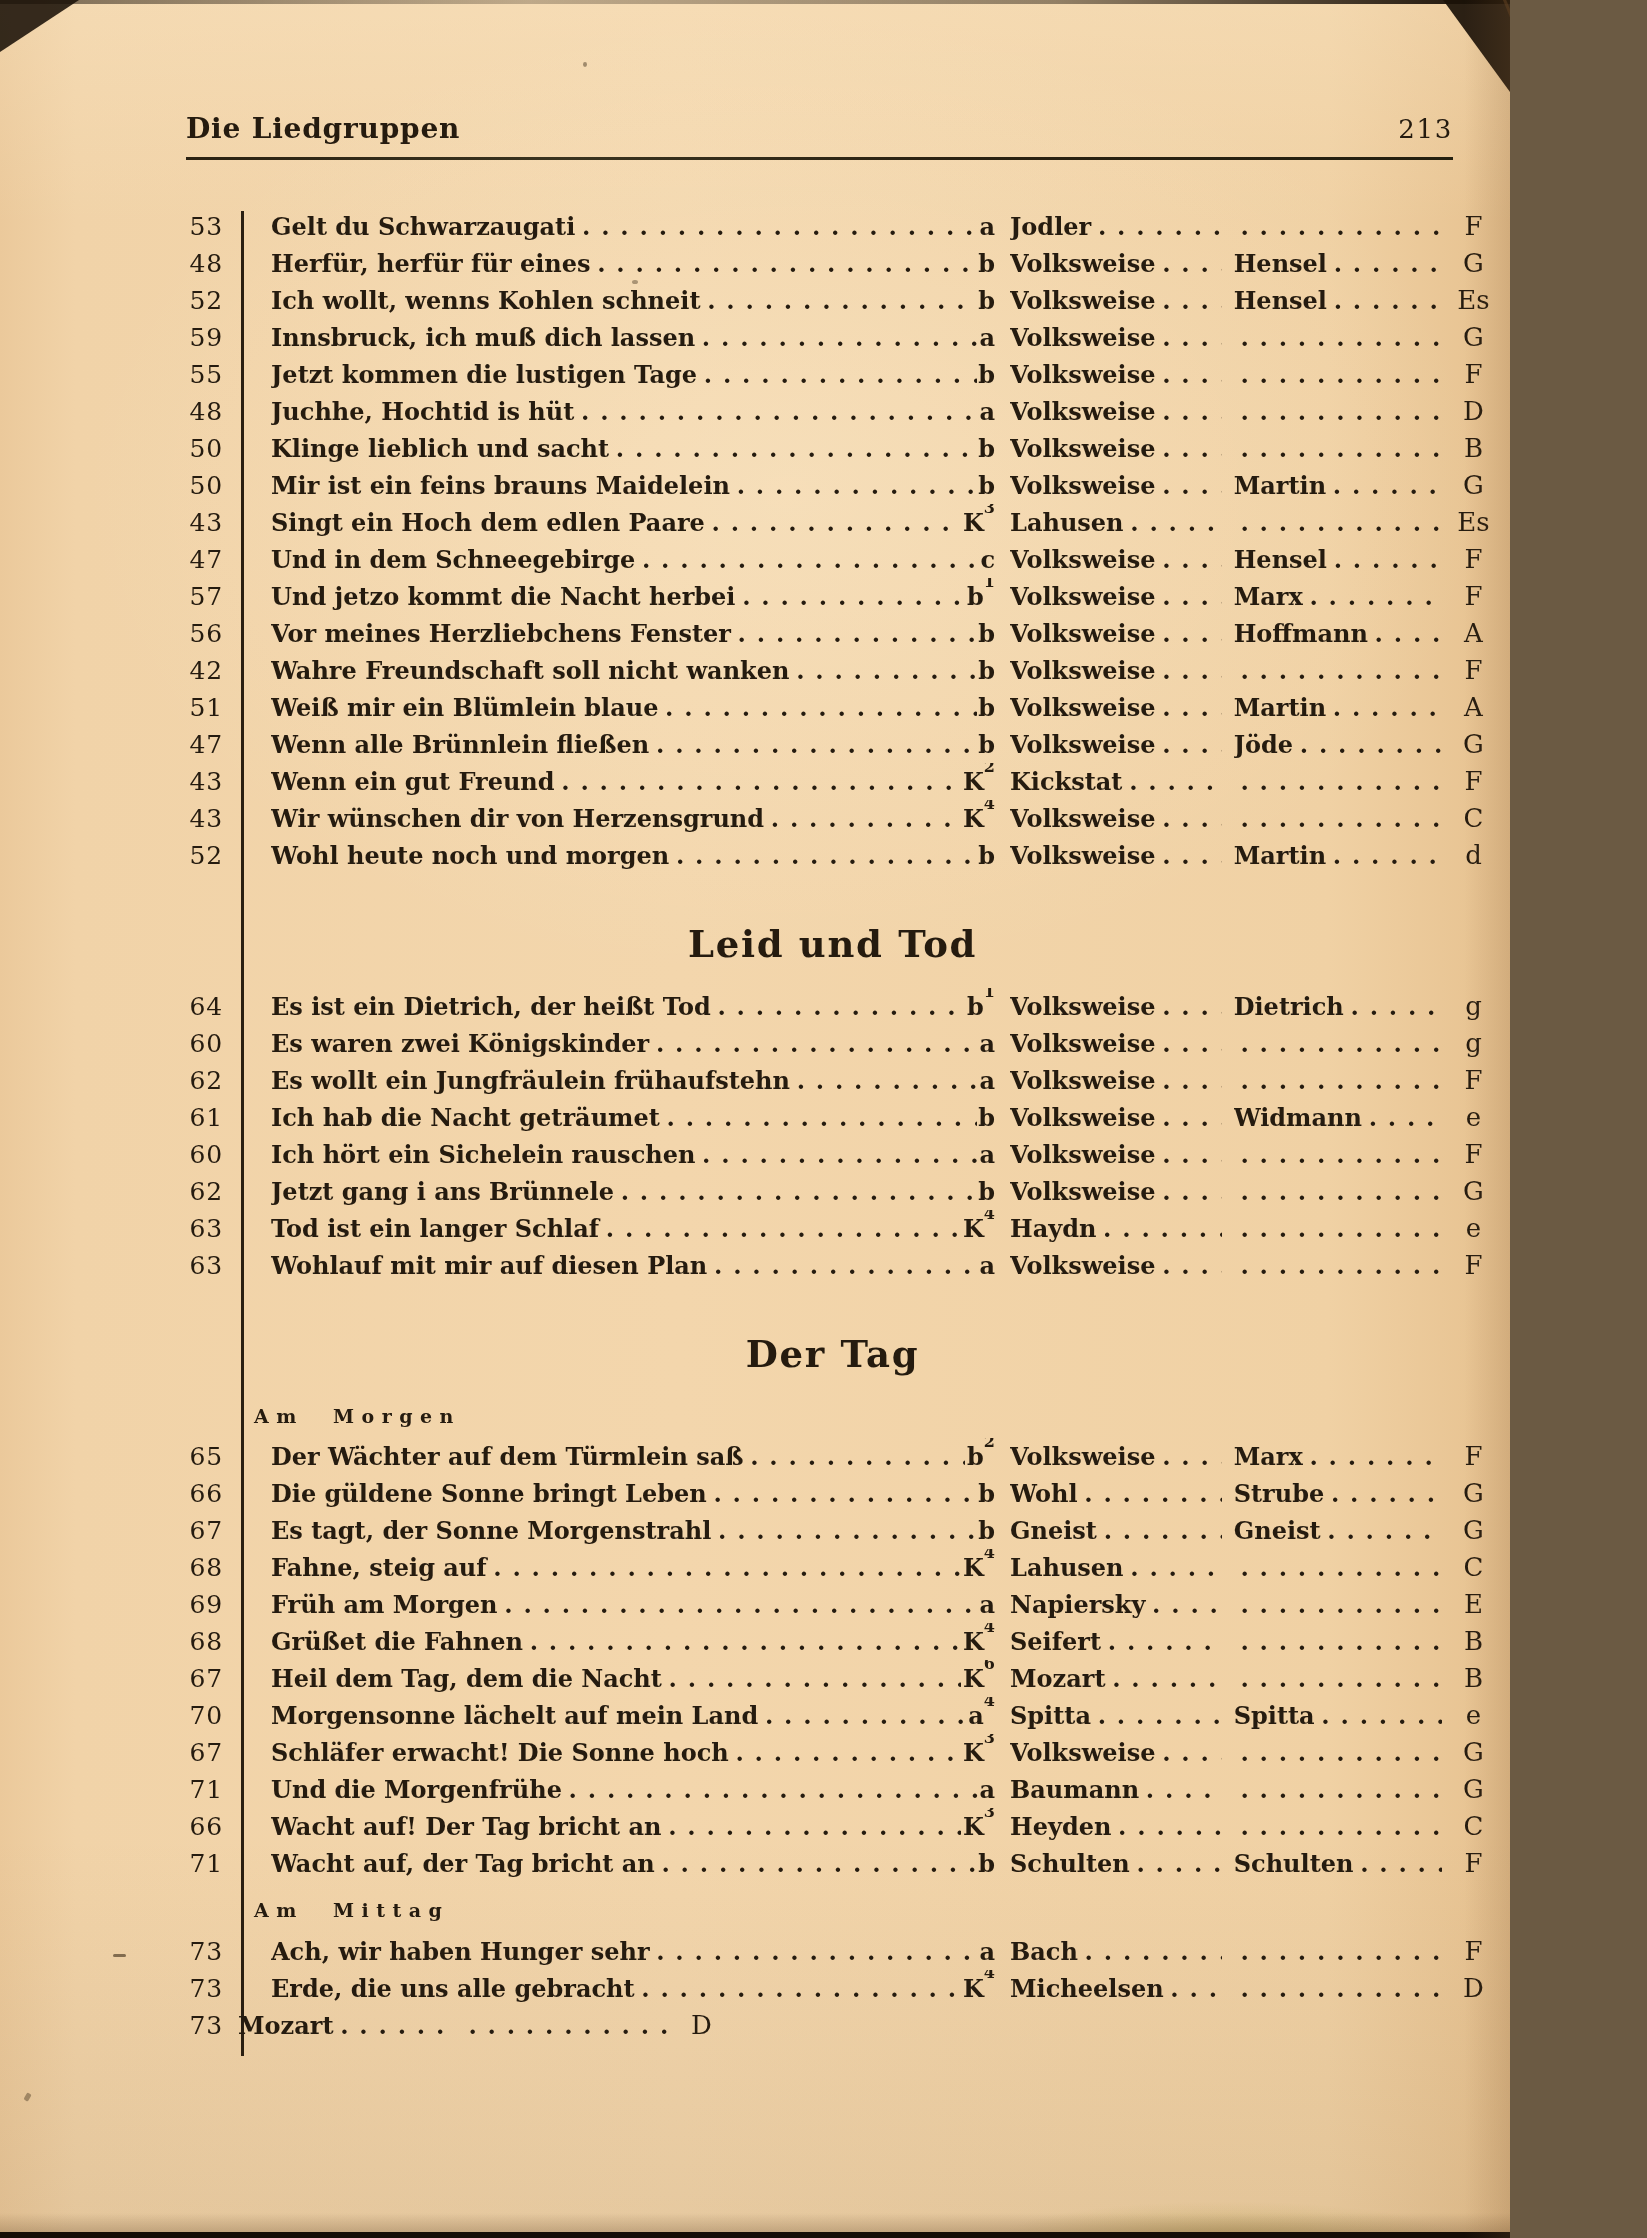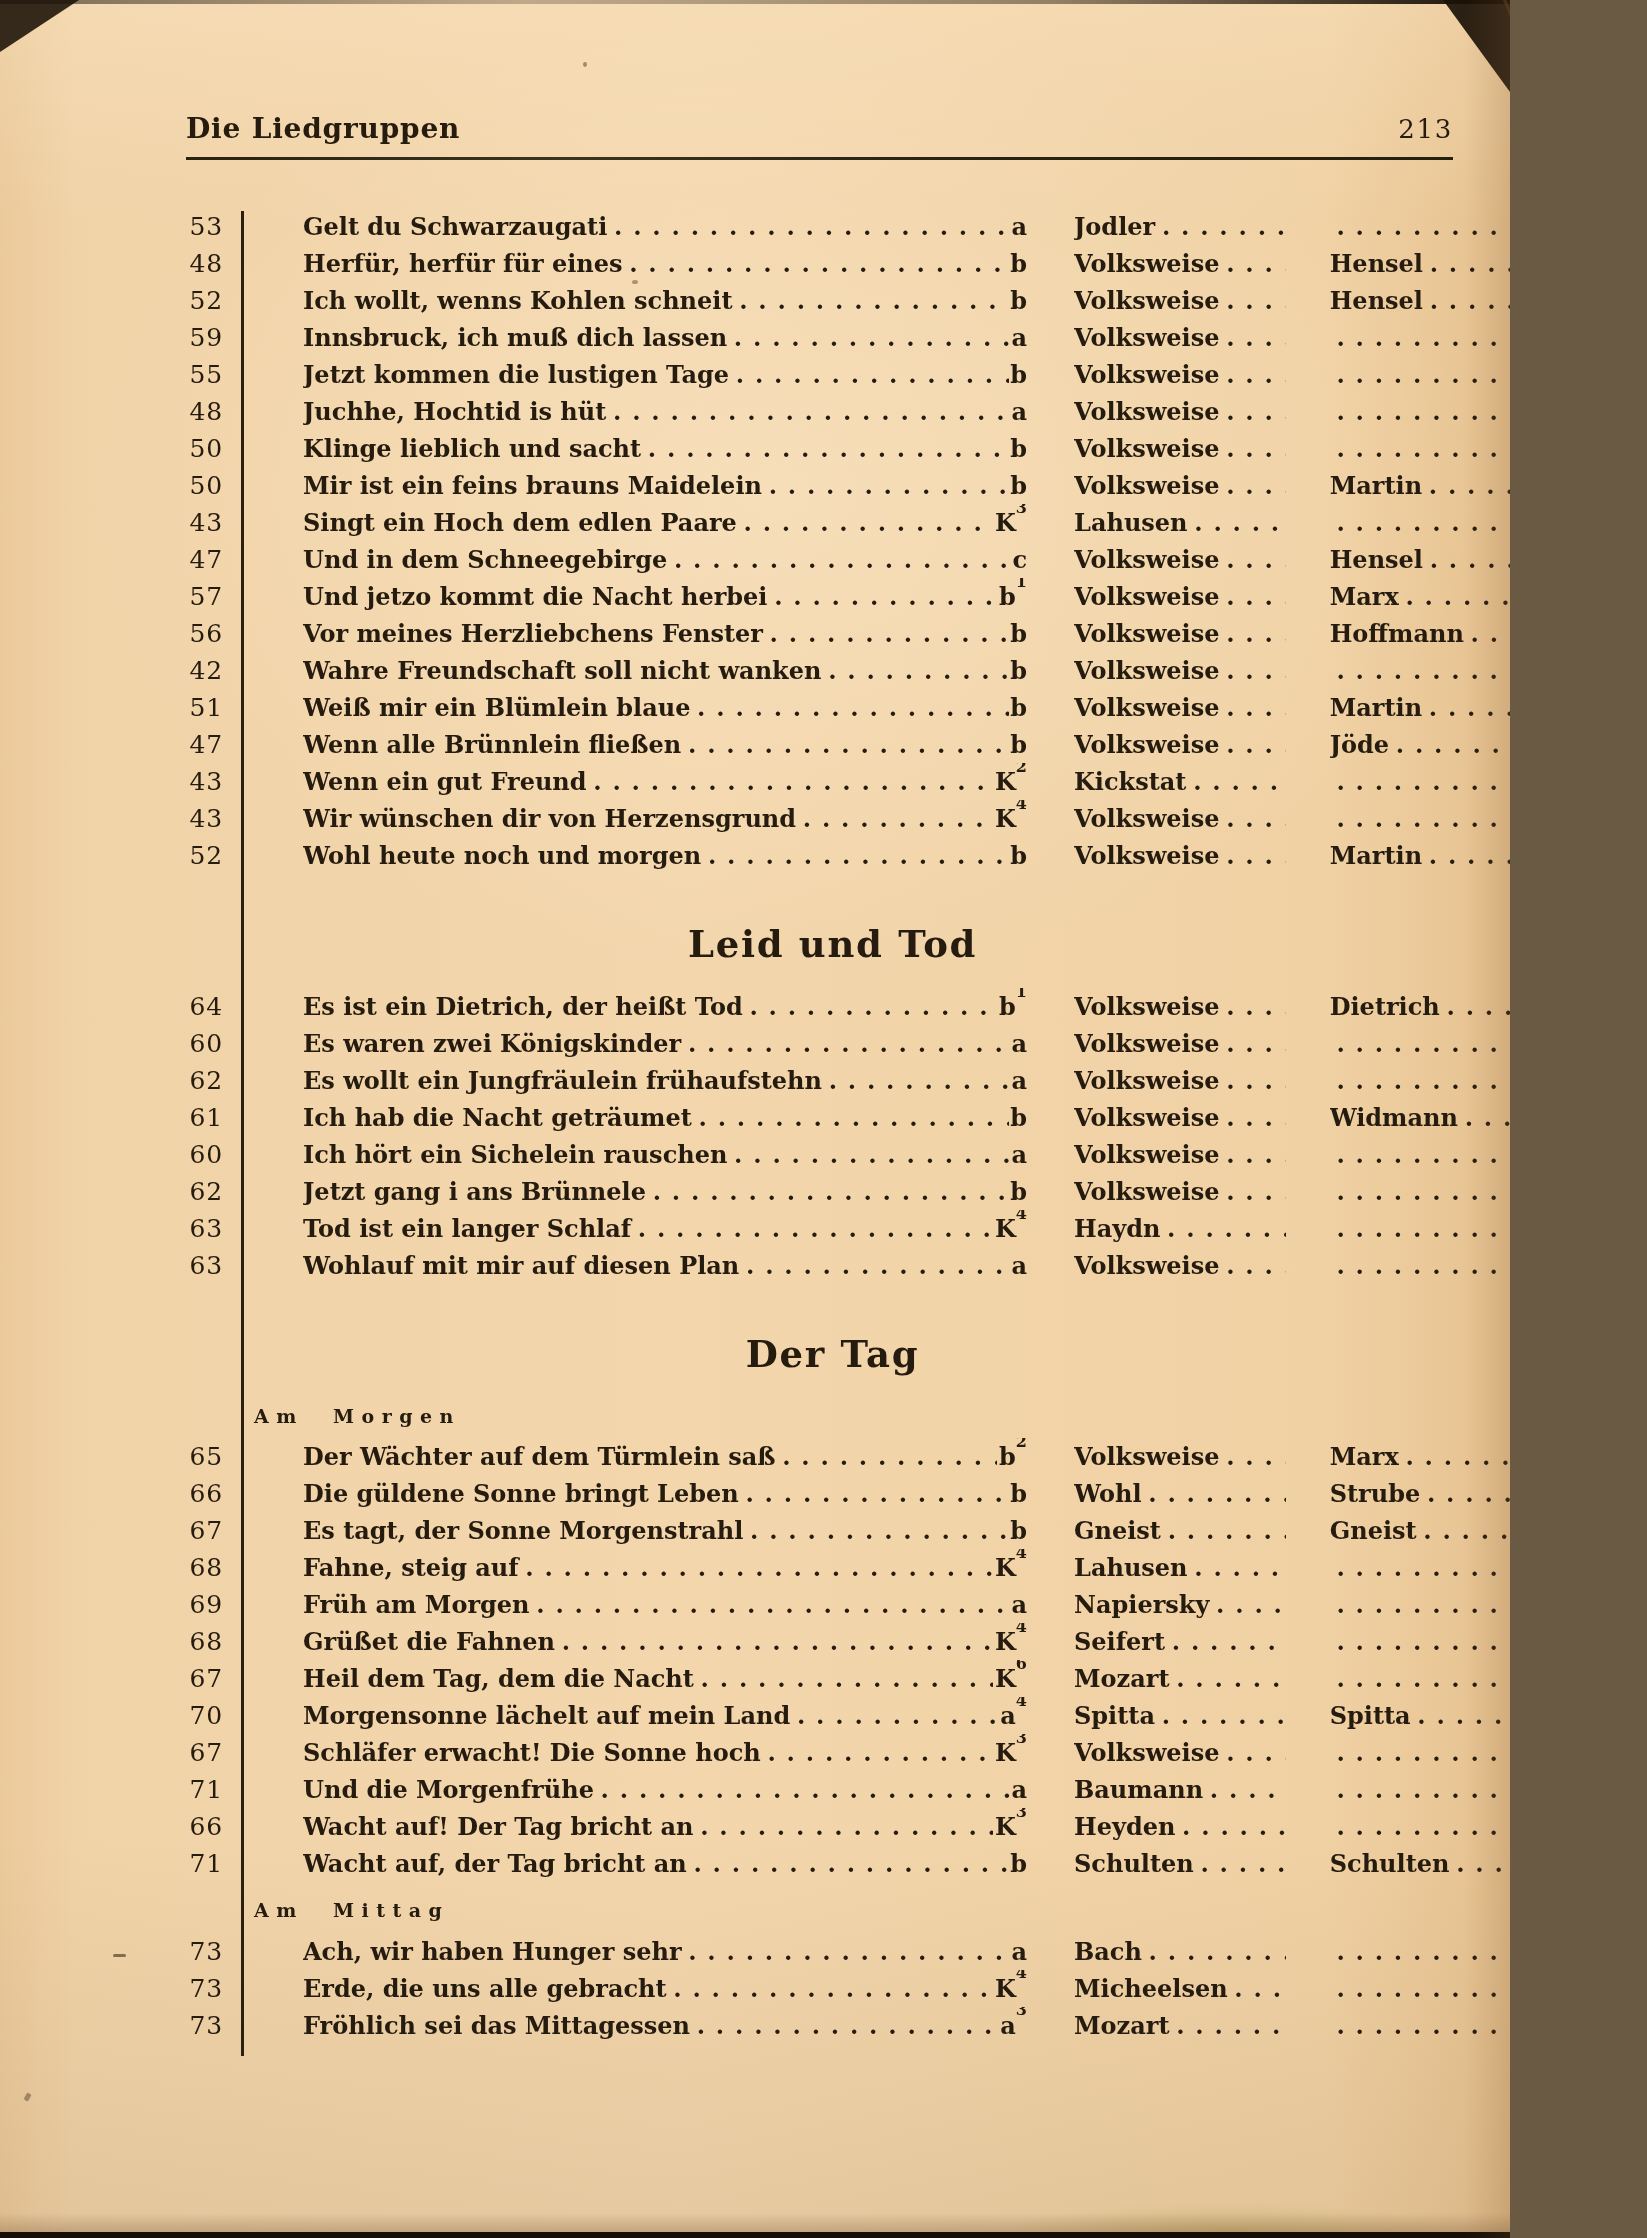--- a/index.html
+++ b/index.html
@@ -43,21 +43,21 @@
   .page-header{position:absolute;left:186px;top:112px;width:1267px;
     display:flex;justify-content:space-between;align-items:baseline;}
   .h-title{font-size:28px;font-weight:700;letter-spacing:0.8px;}
   .h-num{font-size:26px;font-weight:400;letter-spacing:1.7px;}
   .header-rule{position:absolute;left:186px;top:157px;width:1267px;height:3.3px;
     background:linear-gradient(90deg,#2b2212,#3a3420 30%,#2b2212 60%,#242010);}
 
   
   .vrule{position:absolute;left:241px;top:211px;width:2.5px;height:1845px;background:#2a1f11;}
   .songs{position:absolute;left:175px;top:208px;width:1315px;}
-  .row{display:flex;align-items:flex-end;height:37px;line-height:37px;font-size:24px;font-weight:700;gap:32px;}
+  .row{display:flex;align-items:flex-end;height:37px;line-height:37px;font-size:24px;font-weight:700;}
   .c-num{width:48px;text-align:right;font-weight:400;font-size:25px;letter-spacing:0.8px;flex:none;}
   .c-title{width:724px;margin-left:48px;display:flex;align-items:baseline;flex:none;overflow:hidden;}
   .c-mel{width:212px;margin-left:15px;display:flex;align-items:baseline;flex:none;overflow:hidden;}
   .c-arr{width:208px;margin-left:11.7px;display:flex;align-items:baseline;flex:none;overflow:hidden;}
   .c-key{width:57px;margin-left:3.3px;text-align:center;font-weight:400;font-size:26px;flex:none;}
   .t{white-space:nowrap;flex:none;}
   .lead{flex:1 1 auto;overflow:hidden;white-space:nowrap;font-weight:700;}
   .lead::after{content:"..................................................................................";
     letter-spacing:10.8px;padding-left:6.7px;}
   .sig{flex:none;margin-left:1.7px;white-space:nowrap;}
@@ -770,25 +770,20 @@
       <span class="lead"></span>
     </span>
     <span class="c-arr">
       <span class="t ta"></span>
       <span class="lead"></span>
     </span>
     <span class="c-key">D</span>
   </div>
       <div class="row">
     <span class="c-num">73</span>
-    <span class="c-title">
-      <span class="t tt">Fröhlich sei das Mittagessen</span>
-      <span class="lead"></span>
-      <span class="sig"><span class="sb">a</span><sup class="ss">3</sup></span>
-    </span>
     <span class="c-mel">
       <span class="t tm">Mozart</span>
       <span class="lead"></span>
     </span>
     <span class="c-arr">
       <span class="t ta"></span>
       <span class="lead"></span>
     </span>
     <span class="c-key">D</span>
   </div>

